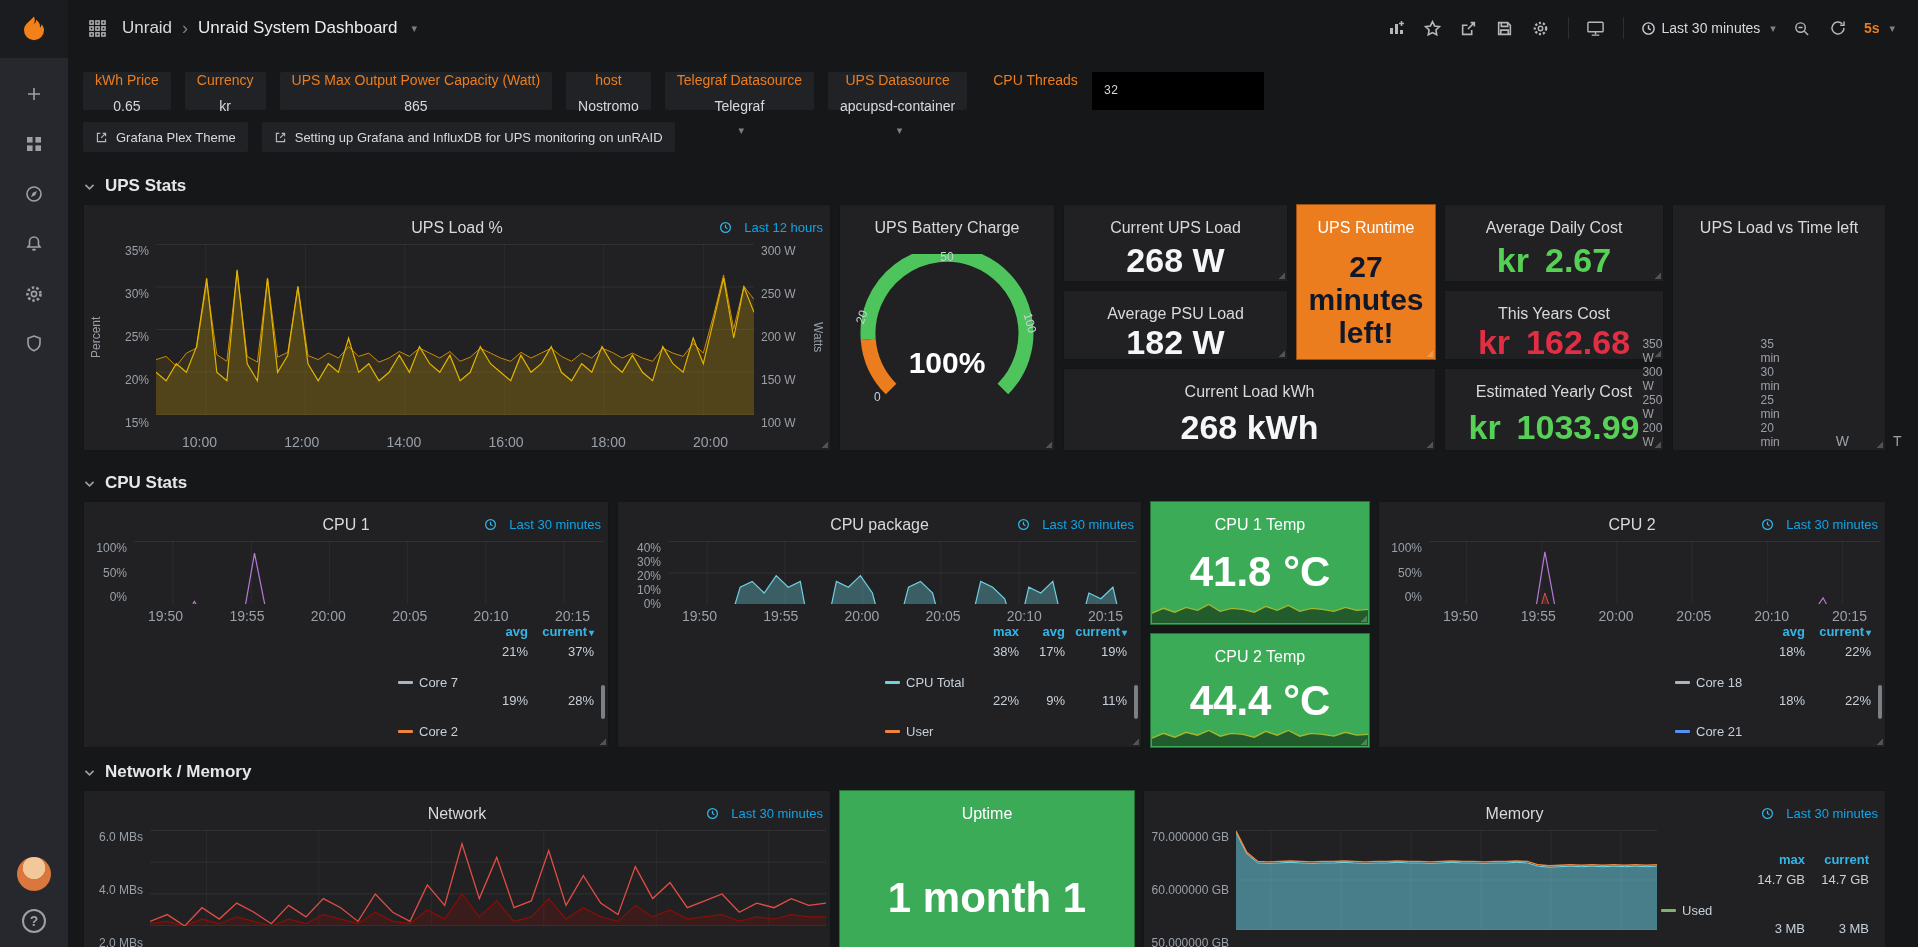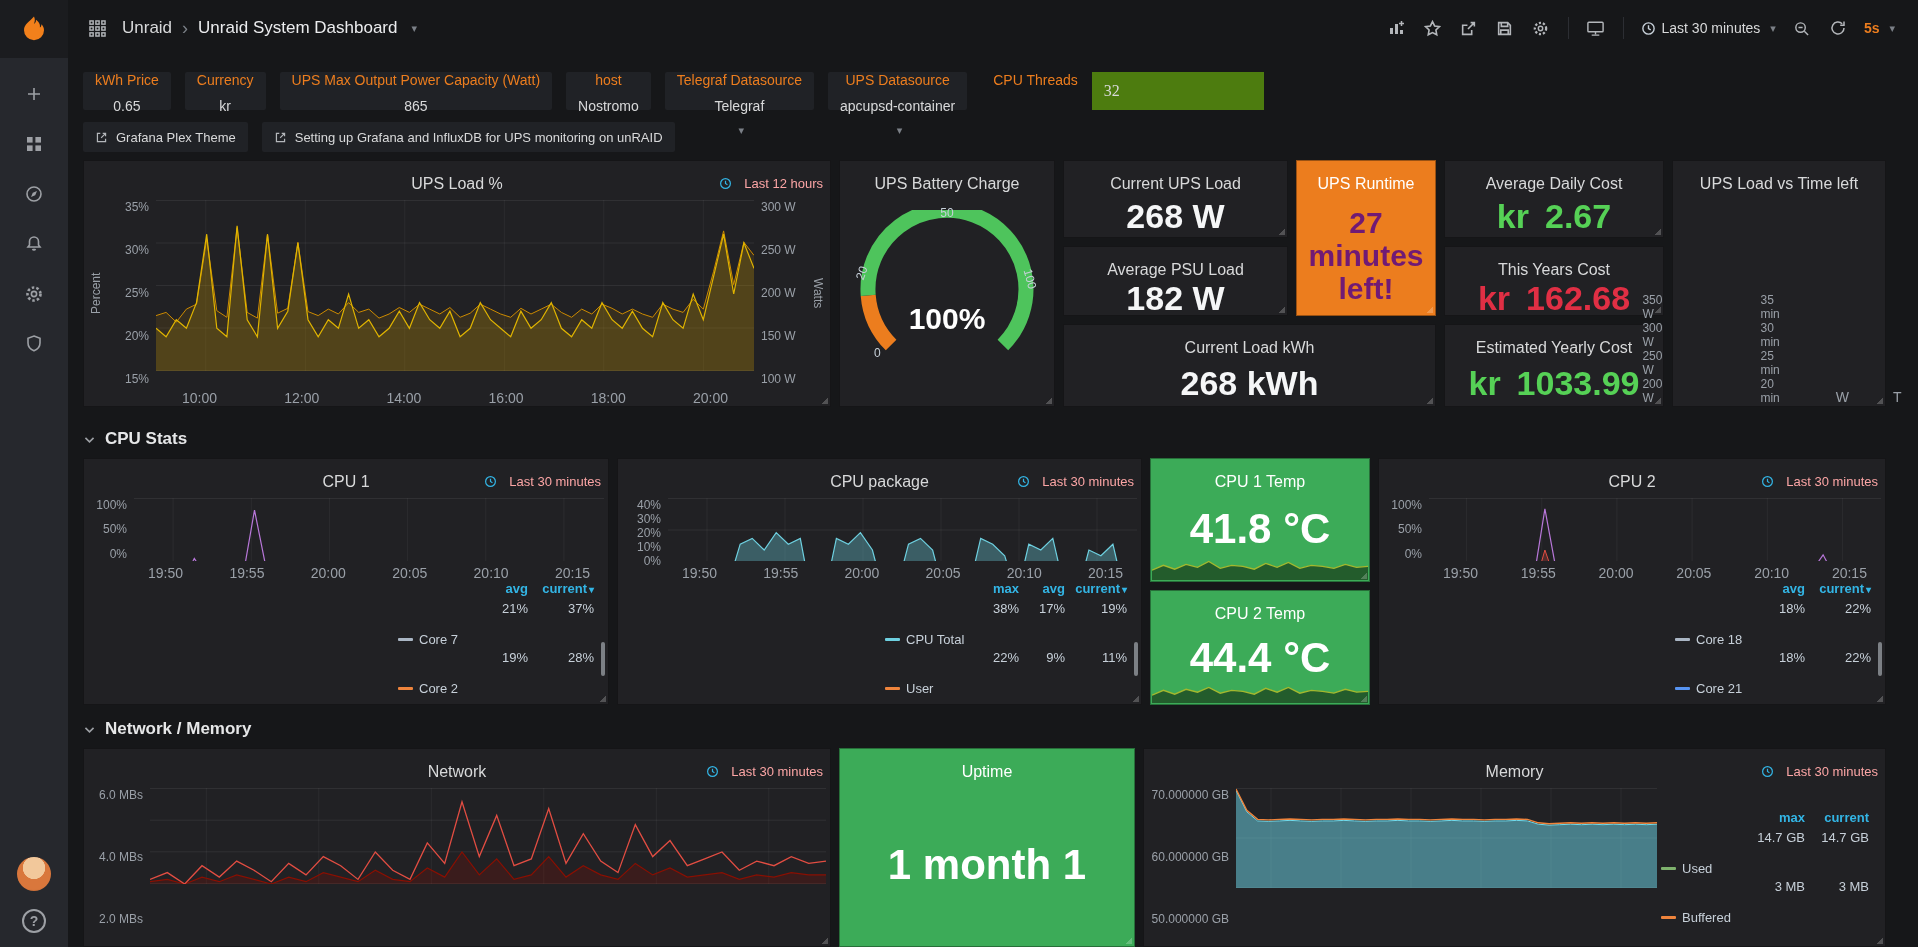--- a/index.html
+++ b/index.html
@@ -30,21 +30,21 @@
   .nav-div{width:1px;height:22px;background:#2c2e33;margin:0 6px;}
   .time-btn{font-size:14px;color:#d8d9da;}
   .time-btn svg{stroke:#c7d0d9;}
   .interval{color:#ec7d1e;font-weight:600;}
 
   
   .submenu{display:flex;align-items:center;gap:14px;padding:16px 18px 0 15px;flex-wrap:nowrap;}
   .var-chip{display:flex;align-items:center;gap:10px;background:#202226;border-radius:2px;height:38px;padding:0 12px;cursor:pointer;white-space:nowrap;flex-direction:column;}
   .var-label{color:#ec7d1e;font-size:14px;font-weight:500;}
   .var-value{color:#d8d9da;font-size:14px;}
-  .threads-input{width:172px;height:38px;background:#4d7c0f;border:none;color:#d8d9da;font-size:16px;padding:0 12px;font-family:Liberation Serif, serif;outline:none;}
+  .threads-input{width:172px;height:38px;background:#000000;border:none;color:#d8d9da;font-size:12px;padding:0 12px;font-family:Liberation Mono, monospace;outline:none;}
 
   
   .links-row{display:flex;gap:14px;padding:12px 18px 0 15px;}
   .link-chip{display:flex;align-items:center;gap:8px;background:#202226;height:30px;padding:0 12px;font-size:13px;color:#d8d9da;cursor:pointer;border-radius:2px;}
   .link-chip svg{stroke:#b4b7bb;fill:none;stroke-width:1.5;}
 
   
   .row-head{display:flex;align-items:center;gap:9px;padding:0 18px 0 15px;height:26px;cursor:pointer;}
   .row-head svg{stroke:#9da0a5;fill:none;stroke-width:2;}
   .row-title{font-size:17px;font-weight:600;color:#e6e7e8;}
@@ -57,26 +57,26 @@
   .s-cl{grid-area:1/1;} .s-rt{grid-area:1/2/3/3;} .s-dc{grid-area:1/3;}
   .s-ap{grid-area:2/1;} .s-yc{grid-area:2/3;} .s-kwh{grid-area:3/1/4/3;} .s-ey{grid-area:3/3;}
   .temps-grid{display:grid;grid-template-rows:124px 115px;gap:8px;}
 
   
   .panel{background:#212124;border:1px solid rgba(0,0,0,0.35);position:relative;display:flex;flex-direction:column;min-height:0;min-width:0;}
   .panel::after{content:"";position:absolute;right:2px;bottom:2px;width:8px;height:8px;
     background:linear-gradient(135deg,transparent 62%,rgba(255,255,255,0.22) 62%);}
   .p-head{height:27px;position:relative;flex-shrink:0;margin-top:8px;}
   .p-title{position:absolute;left:0;right:0;top:6px;text-align:center;font-size:16px;font-weight:500;color:#d8d9da;cursor:pointer;}
-  .p-time{position:absolute;right:7px;top:7px;display:flex;align-items:center;gap:12px;font-size:13px;color:#fca5a5;cursor:pointer;}
+  .p-time{position:absolute;right:7px;top:7px;display:flex;align-items:center;gap:12px;font-size:13px;color:#0ea5e9;cursor:pointer;}
   .p-time svg{stroke:#33b5e5;fill:none;stroke-width:1.5;}
   .stat-body{flex:1;display:flex;align-items:center;justify-content:center;gap:16px;overflow:hidden;}
   .stat-val{font-size:34px;font-weight:600;color:#f5f6f7;display:flex;gap:16px;align-items:baseline;}
   .big-val{font-size:42px;font-weight:700;color:#fff;}
-  .runtime-text{font-size:30px;font-weight:700;color:#701a75;text-align:center;line-height:1.1;padding:0 8px;}
+  .runtime-text{font-size:30px;font-weight:700;color:#0f172a;text-align:center;line-height:1.1;padding:0 8px;}
   .green-title{color:#fff;}
 
   
   .ggrid{flex:1;display:grid;min-height:0;padding:4px 4px 0 4px;}
   .ggrid.dual{grid-template-columns:16px 52px 1fr 56px 16px;grid-template-rows:1fr 20px;}
   .ggrid.dual .ytitle.l{grid-area:1/1;} .ggrid.dual .yax.l{grid-area:1/2;}
   .ggrid.dual .plot{grid-area:1/3;} .ggrid.dual .yax.r{grid-area:1/4;}
   .ggrid.dual .ytitle.r{grid-area:1/5;} .ggrid.dual .xax{grid-area:2/3;}
   .ggrid.single{grid-template-columns:var(--yw,52px) 1fr;grid-template-rows:1fr 20px;}
   .ggrid.single .yax{grid-area:1/1;} .ggrid.single .plot{grid-area:1/2;} .ggrid.single .xax{grid-area:2/2;}
@@ -321,20 +321,26 @@
         <span>Grafana Plex Theme</span>
       </div>
       <div class="link-chip">
         <svg width="13" height="13" viewBox="0 0 16 16">
             <path d="M6.5 3H3v10h10V9.5M9.5 3H13v3.5M13 3L7.5 8.5"></path>
           </svg>
         <span>Setting up Grafana and InfluxDB for UPS monitoring on unRAID</span>
       </div>
     </div>
 
+    <div class="row-head rh-ups">
+      <svg width="13" height="13" viewBox="0 0 16 16">
+          <path d="M3 6l5 5 5-5"></path>
+        </svg>
+      <span class="row-title">UPS Stats</span>
+    </div>
 
     <div class="prow prow-ups">
 
       <div class="panel graph">
         <div class="p-head">
           <span class="p-title">UPS Load %</span>
           <span class="p-time">
             <svg width="13" height="13" viewBox="0 0 16 16">
                 <circle cx="8" cy="8" r="6"></circle>
                 <path d="M8 4.5V8l2.4 1.5"></path>

